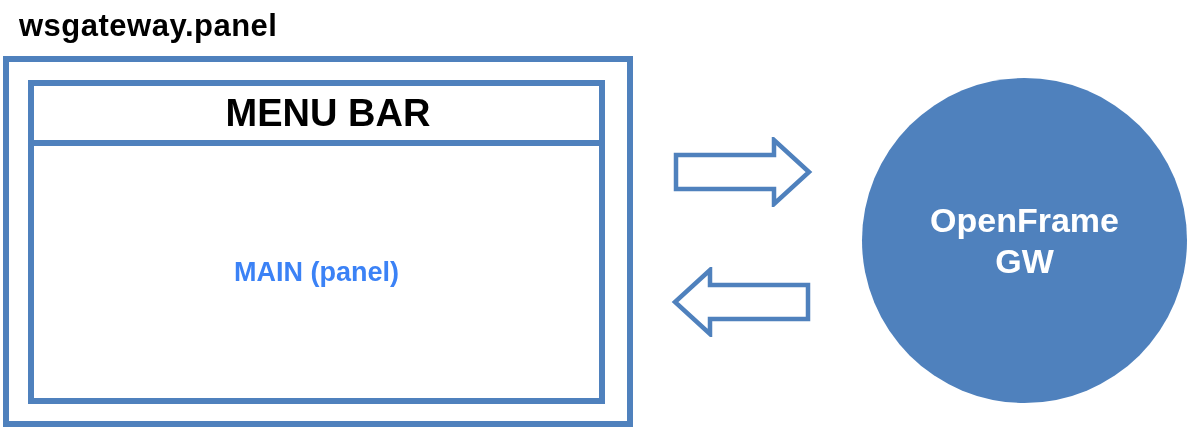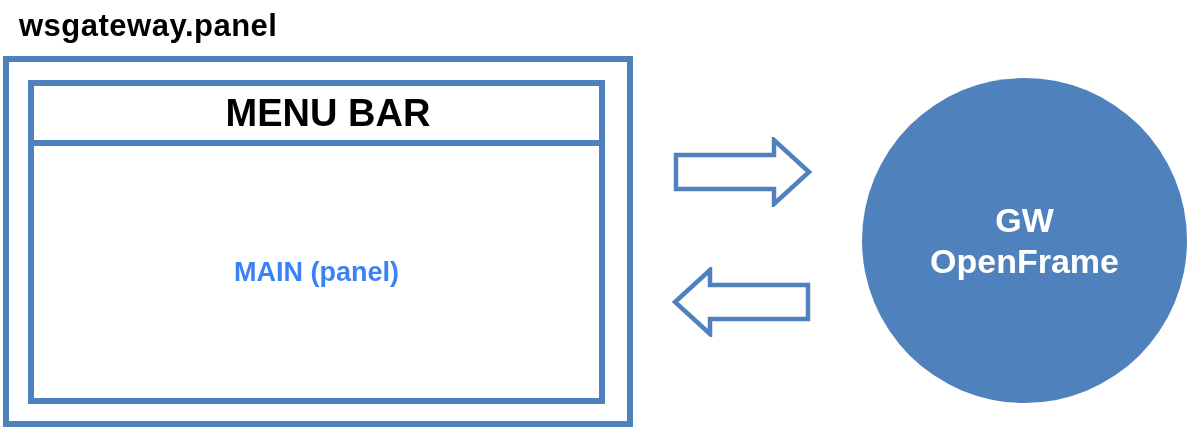--- a/index.html
+++ b/index.html
@@ -126,18 +126,18 @@
   <svg class="arrow arrow-right" viewBox="0 0 140 70" xmlns="http://www.w3.org/2000/svg">
     <polygon points="3,18 101,18 101,3 136,35 101,67 101,52 3,52" fill="#ffffff" stroke-width="4.5" stroke-linejoin="miter" stroke="#4f81bd"></polygon>
   </svg>
 
   <svg class="arrow arrow-left" viewBox="0 0 140 70" xmlns="http://www.w3.org/2000/svg">
     <polygon points="137,18 39,18 39,3 4,35 39,67 39,52 137,52" fill="#ffffff" stroke-width="4.5" stroke-linejoin="miter" stroke="#4f81bd"></polygon>
   </svg>
 
   <div class="gateway-circle">
     <div class="gateway-label">
+      <div>OpenFrame</div>
       <div>GW</div>
-      <div>OpenFrame</div>
     </div>
   </div>
 
 </div>
 
 </body></html>

